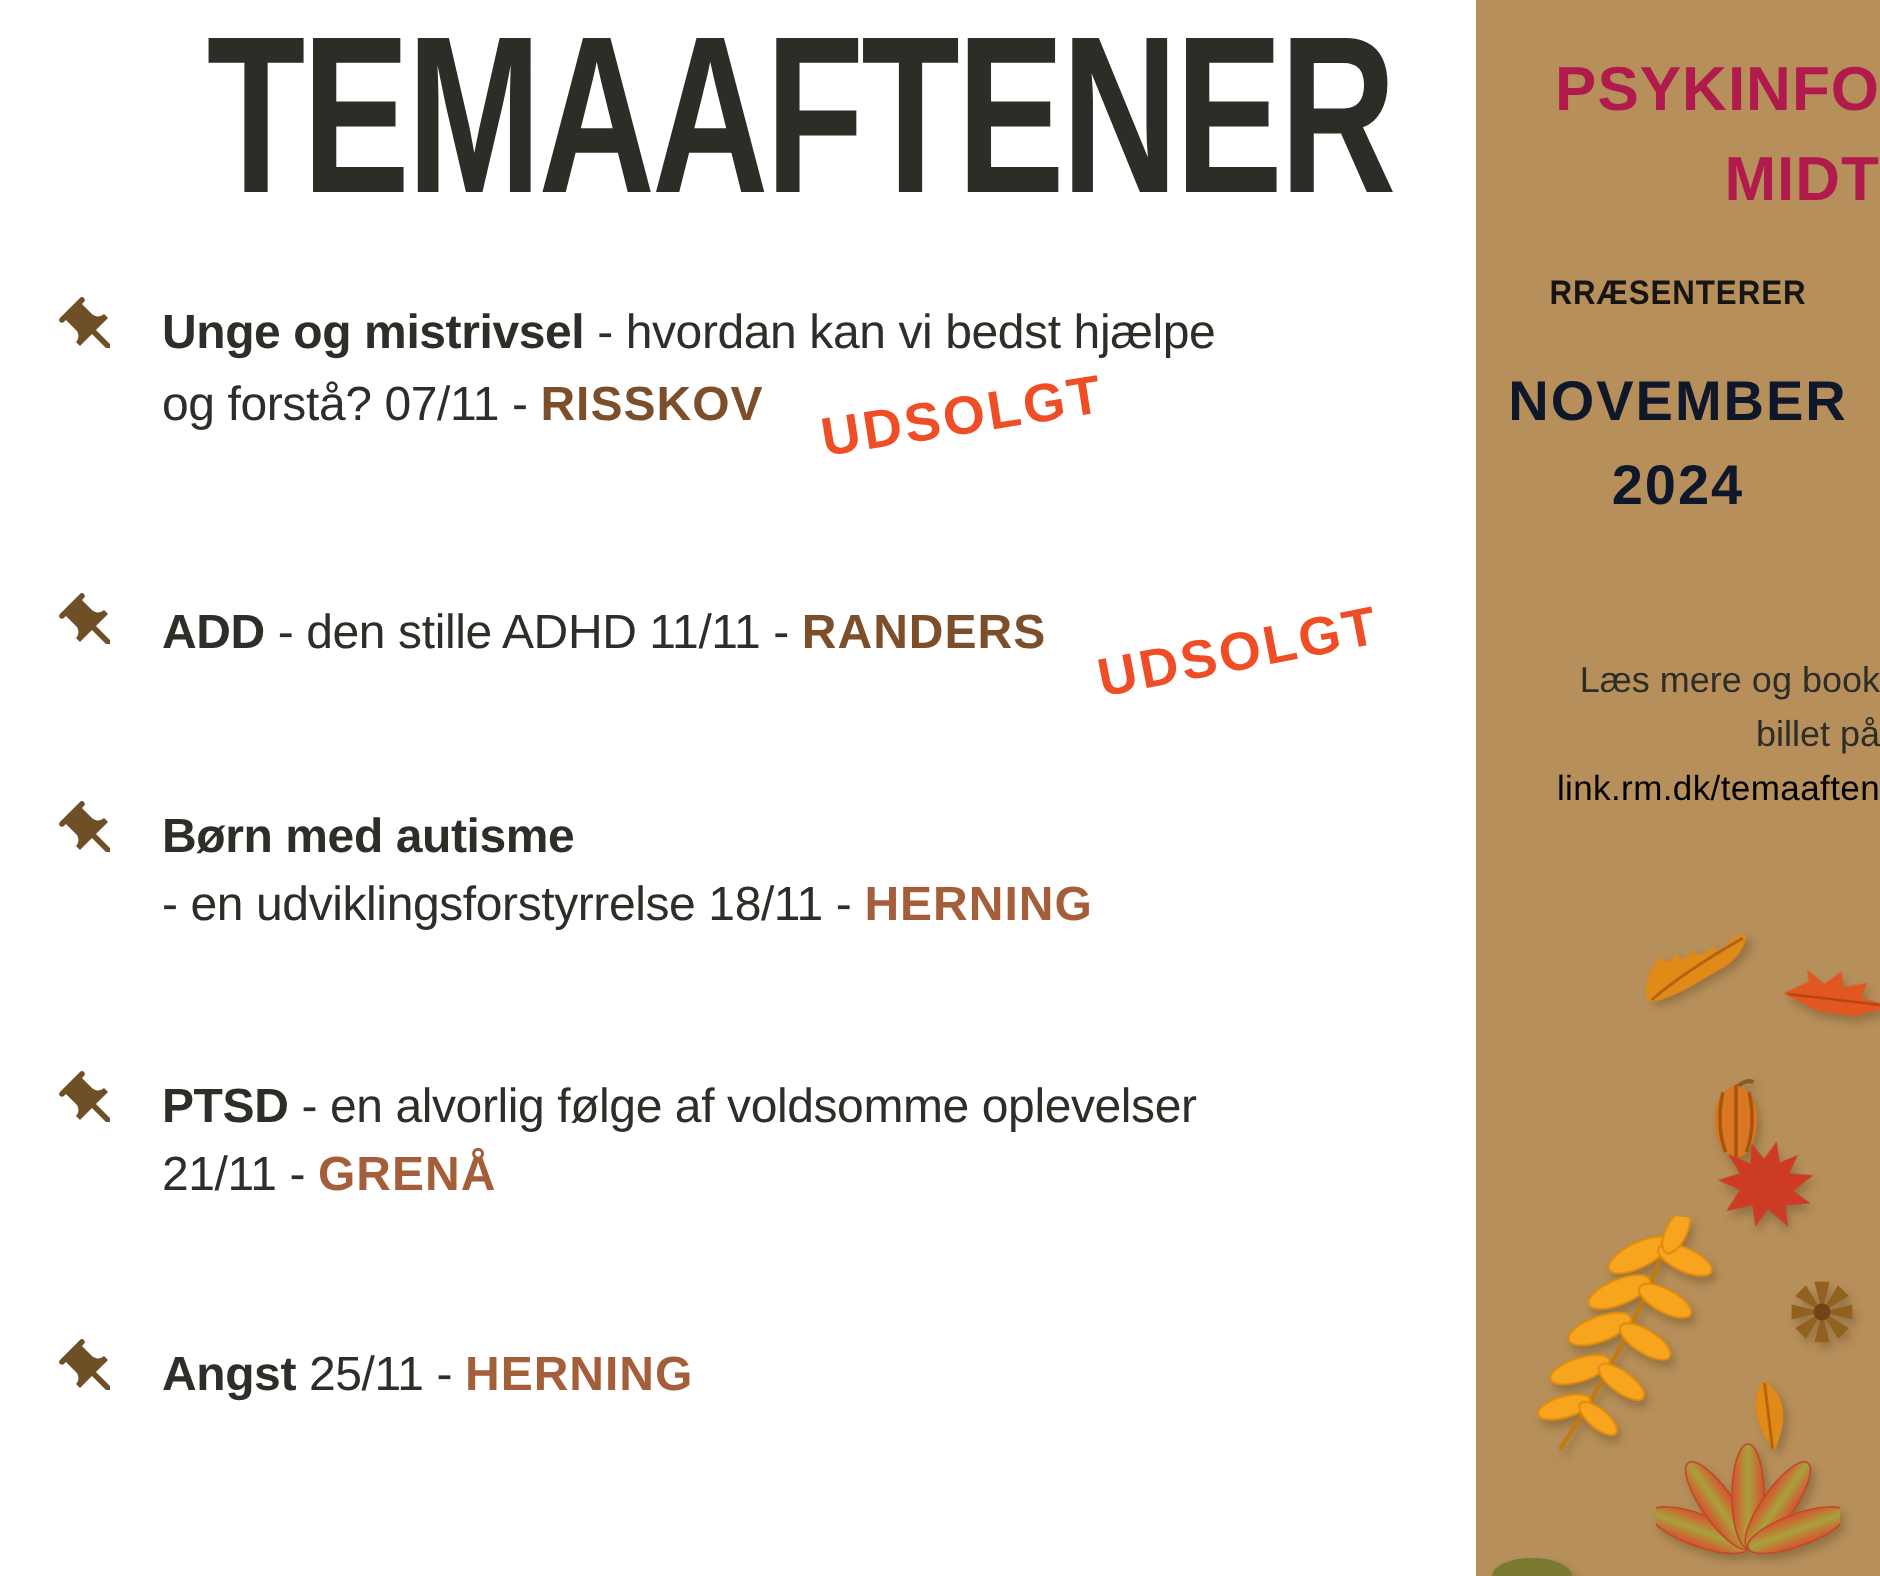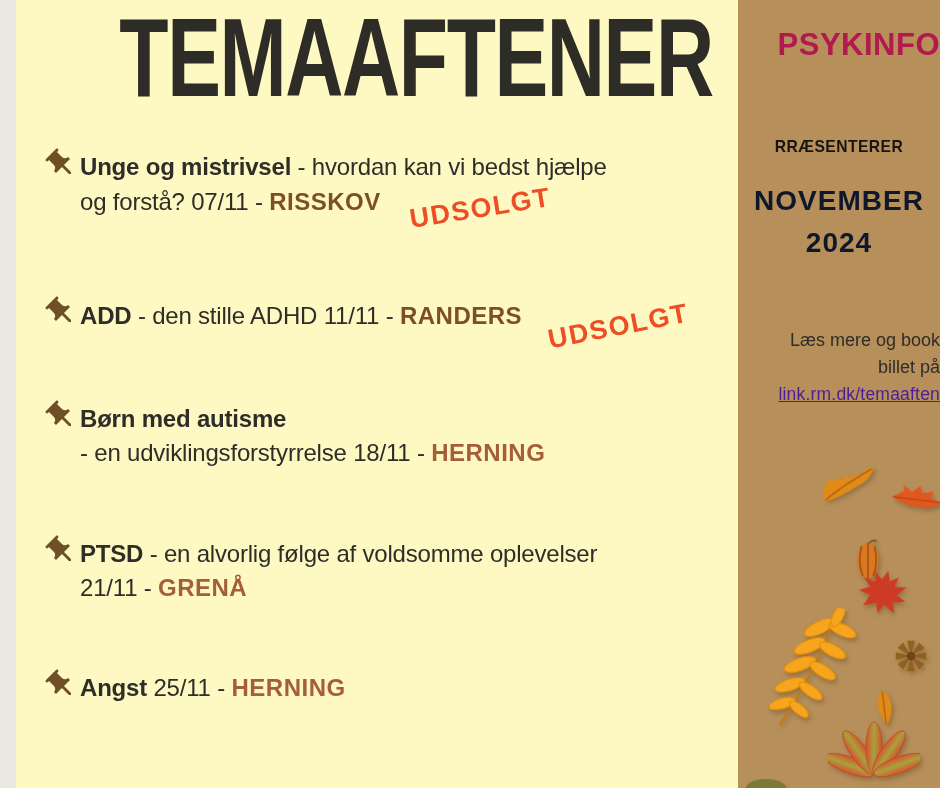--- a/index.html
+++ b/index.html
@@ -1,31 +1,31 @@
 <!DOCTYPE html>
 <html><head>
 <meta charset="utf-8">
 <style>
   html,body{margin:0;padding:0;}
   body{
     width:940px;height:788px;overflow:hidden;position:relative;
     font-family:"Liberation Sans",sans-serif;
     background:#ebe8e2;
   }
-  .left-panel{position:absolute;left:16px;top:0;width:738px;height:788px;background:#fef9c3;}
+  .left-panel{position:absolute;left:0;top:0;width:738px;height:788px;background:#ffffff;}
   .page-title{
     position:absolute;left:0;top:2px;width:738px;margin:0;
     font-size:112px;font-weight:800;letter-spacing:-2px;line-height:1.0;
     color:#2d2c27;text-align:center;
     transform:scaleX(0.72);transform-origin:50% 0;
     white-space:nowrap;
   }
   .event{
     position:absolute;left:28px;width:690px;
-    display:flex;align-items:flex-start;gap:2px;
+    display:flex;align-items:flex-start;gap:19px;
   }
   .pin{flex:0 0 34px;height:34px;margin-top:-3px;}
   .pin svg{transform:rotate(-45deg);}
   .etext{
     font-size:24px;line-height:34px;color:#2e2d28;
     letter-spacing:-0.2px;white-space:nowrap;
   }
   .b{font-weight:700;}
   .loc{font-weight:700;letter-spacing:0.5px;}
   .loc-a{color:#7d4e2a;text-align:right;}
@@ -50,21 +50,21 @@
     transform:scaleX(0.92);
   }
   .month{
     position:absolute;top:180px;left:0;width:100%;text-align:center;
     color:#0f172a;font-size:28px;font-weight:800;line-height:42px;letter-spacing:1px;
   }
   .cta{
     position:absolute;top:327px;left:0;width:100%;text-align:right;
     color:#2e2d28;font-size:18px;line-height:27px;
   }
-  .cta .link{color:#4c1d95;font-size:17.5px;letter-spacing:0.2px;text-decoration:underline;}
+  .cta .link{color:#000000;font-size:17.5px;letter-spacing:0.2px;}
   .leaf{position:absolute;filter:drop-shadow(2px 3px 2px rgba(60,40,10,0.28));}
 </style>
 </head>
 <body>
 
 <div class="left-panel">
   <h1 class="page-title">TEMAAFTENER</h1>
 
   <div class="event" style="top:150px">
     <span class="pin">
@@ -135,20 +135,21 @@
       <span class="b">Angst</span>
       <span>25/11 -</span>
       <span class="loc loc-b">HERNING</span>
     </div>
   </div>
 </div>
 
 <div class="sidebar">
   <div class="brand">
     <div>PSYKINFO</div>
+    <div>MIDT</div>
   </div>
   <div class="presents">RRÆSENTERER</div>
   <div class="month">
     <div>NOVEMBER</div>
     <div>2024</div>
   </div>
   <div class="cta">
     <div>Læs mere og book</div>
     <div>billet på</div>
     <div class="link">link.rm.dk/temaaften</div>

